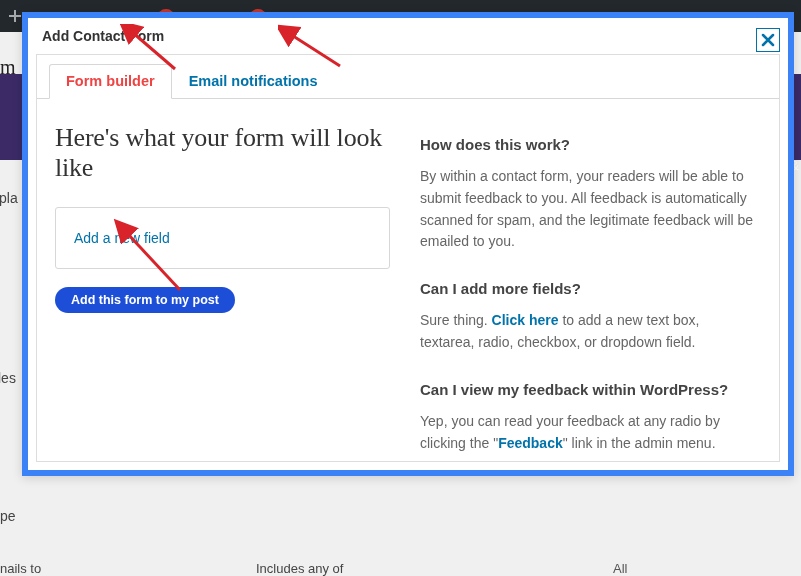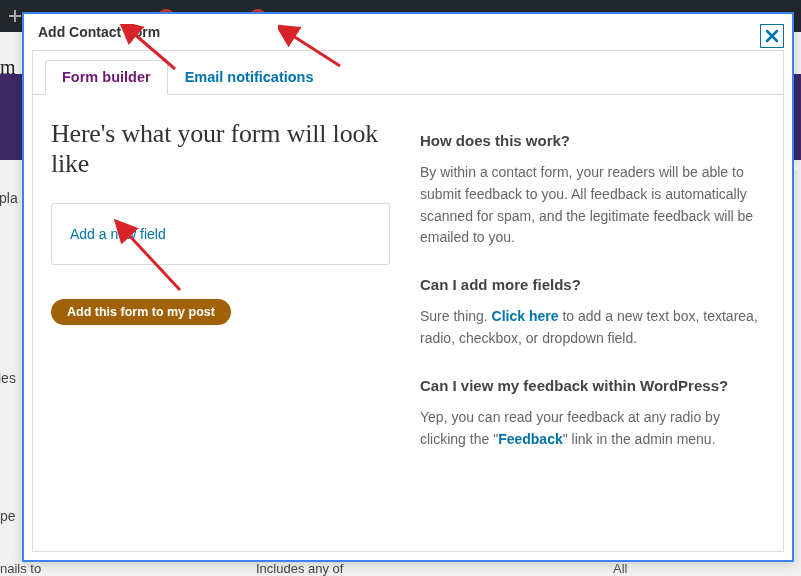--- a/index.html
+++ b/index.html
@@ -37,23 +37,23 @@
   .bg-les { top: 370px; left: -2px; }
   .bg-pe  { top: 508px; left: 0px; }
   .bg-mails { top: 561px; left: 0; font-size:13px; }
   .bg-inc { top: 561px; left: 256px; font-size:13px; }
   .bg-all { top: 561px; left: 613px; font-size:13px; color:#555; }
   .bg-amp { top: 158px; right: 2px; color:#fff; font-size:13px; }
 
   
   .modal {
     position: absolute;
-    left: 22px; top: 12px; right: 7px; height: 550px;
+    left: 22px; top: 12px; right: 7px; height: 464px;
     background: #fff;
-    border: 2px solid #3b82f6;
+    border: 6px solid #3b82f6;
     box-shadow: 0 2px 10px rgba(0,0,0,0.15);
   }
   .modal-title {
     padding: 10px 16px 6px 14px;
     font-size: 14px; font-weight: 700; color: #333;
   }
   .close-btn {
     position: absolute; top: 10px; right: 8px;
     width: 24px; height: 24px;
     border: 1px solid #0073aa;
@@ -86,21 +86,21 @@
     cursor:pointer;
     border:1px solid transparent;
     border-bottom:none;
     position:relative; top:1px;
   }
   .tab.active {
     border:1px solid #d7d7d7;
     border-bottom:1px solid #fff;
     background:#fff;
     border-radius:3px 3px 0 0;
-    color:#701a75;
+    color:#ef4444;
   }
 
   .content {
     display:flex;
     padding: 24px 24px 24px 18px;
   }
   .col-left { flex:1; max-width: 360px; }
   .col-right { flex:1; padding-left: 30px; color:#666; line-height:1.55; font-size:14px;}
   h2.big {
     font-family: Georgia, "Times New Roman", serif;
@@ -114,22 +114,22 @@
     border:1px solid #d7d7d7;
     border-radius:3px;
     padding: 22px 18px;
     color:#0073aa;
     font-size:14px;
     cursor:pointer;
     background:#fff;
   }
   .addform-btn {
     display:inline-block;
-    margin-top:34px;
-    background:#a16207;
+    margin-top:18px;
+    background:#1d4ed8;
     color:#fff;
     border:none;
     border-radius:16px;
     padding:6px 16px;
     font-size:12.5px;
     font-weight:600;
     cursor:pointer;
   }
   .col-right h3 { font-size:15px; font-weight:700; color:#444; margin-top:10px; margin-bottom:10px;}
   .col-right p { margin-bottom:24px; }

